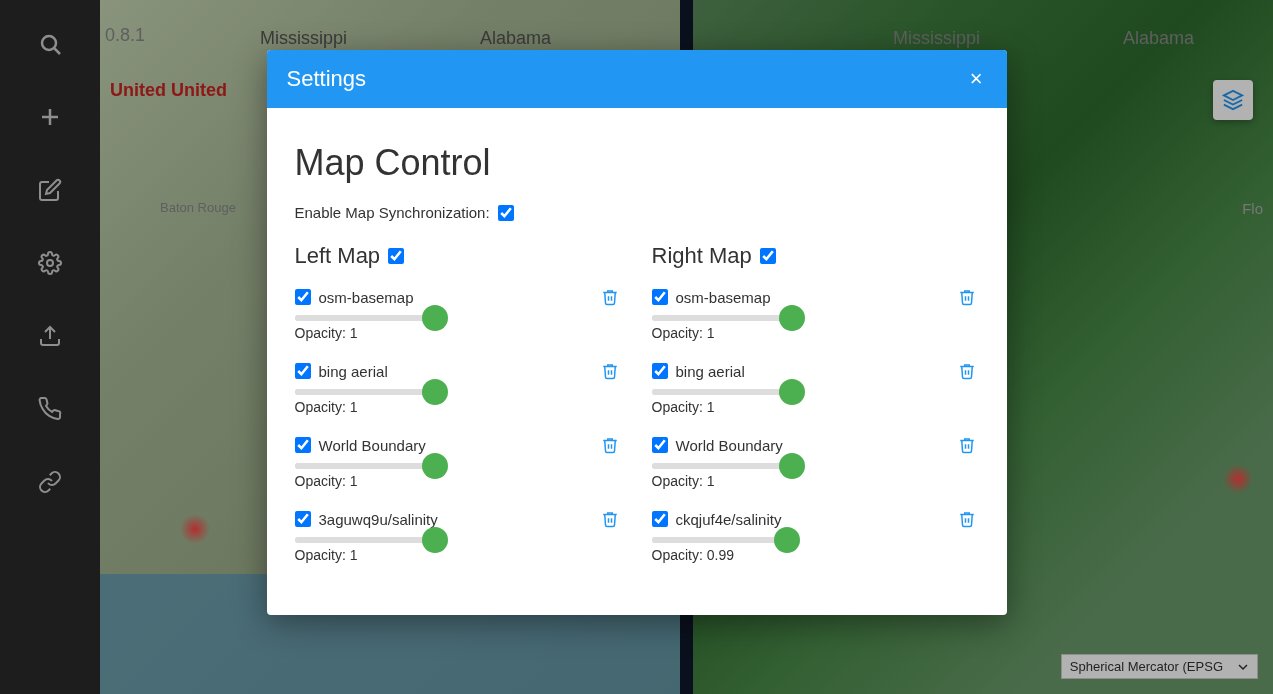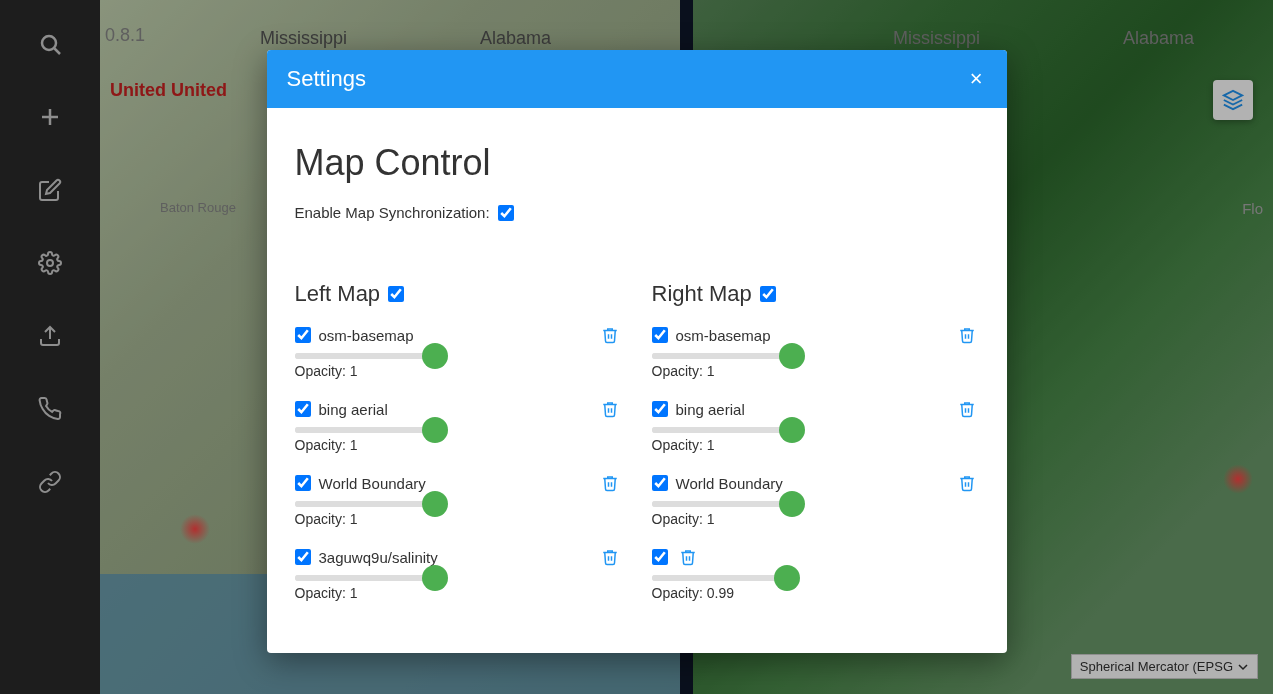--- a/index.html
+++ b/index.html
@@ -169,21 +169,21 @@
       right: 15px;
       background: white;
       border: 1px solid #ccc;
       border-radius: 0;
       padding: 4px 8px;
       font-size: 13px;
       color: #333;
       z-index: 10;
       display: flex;
       align-items: center;
-      gap: 4px;
+      gap: 14px;
     }
 
     
     .modal-overlay {
       position: absolute;
       inset: 0;
       background: rgba(0,0,0,0.3);
       z-index: 20;
       display: flex;
       align-items: flex-start;
@@ -258,21 +258,20 @@
       flex: 1;
     }
 
     .map-col-header {
       display: flex;
       align-items: center;
       gap: 8px;
       font-size: 22px;
       color: #333;
       margin-bottom: 16px;
-      margin-top: 38px;
     }
 
     .layer-item {
       margin-bottom: 18px;
     }
 
     .layer-header {
       display: flex;
       align-items: center;
       gap: 8px;
@@ -632,20 +631,21 @@
                 <div class="slider-fill" style="width:100%; background:#ddd;"></div>
                 <div class="slider-thumb" style="right:-13px; top:-10px;"></div>
               </div>
             </div>
             <div class="opacity-label">Opacity: 1</div>
           </div>
 
           <div class="layer-item">
             <div class="layer-header">
               <input type="checkbox" checked="" style="">
+              <span class="layer-name">ckqjuf4e/salinity</span>
               <div class="trash-icon">
                 <svg width="18" height="18" viewBox="0 0 24 24" fill="none" stroke="#2196f3" stroke-width="2">
                   <polyline points="3 6 5 6 21 6"></polyline>
                   <path d="M19 6l-1 14a2 2 0 0 1-2 2H8a2 2 0 0 1-2-2L5 6"></path>
                   <path d="M10 11v6"></path>
                   <path d="M14 11v6"></path>
                   <path d="M9 6V4h6v2"></path>
                 </svg>
               </div>
             </div>

